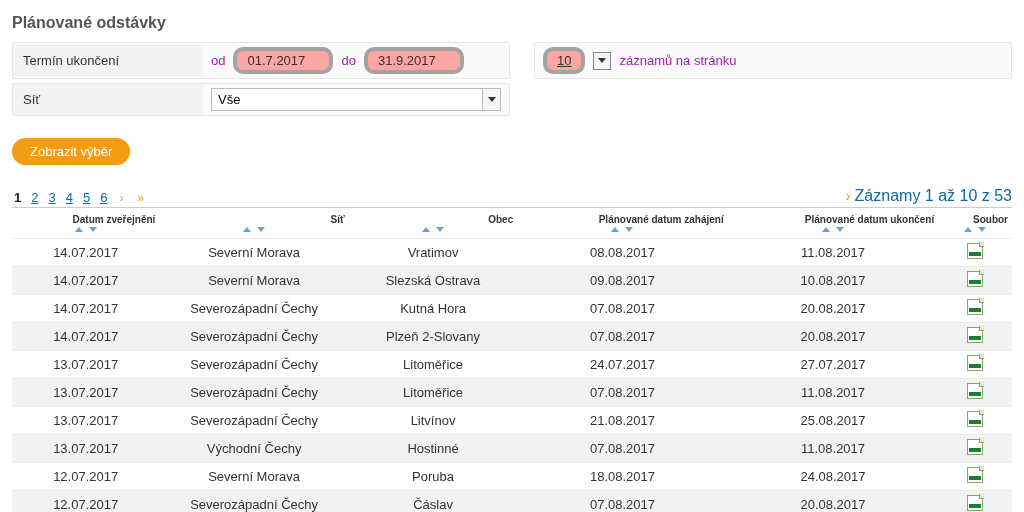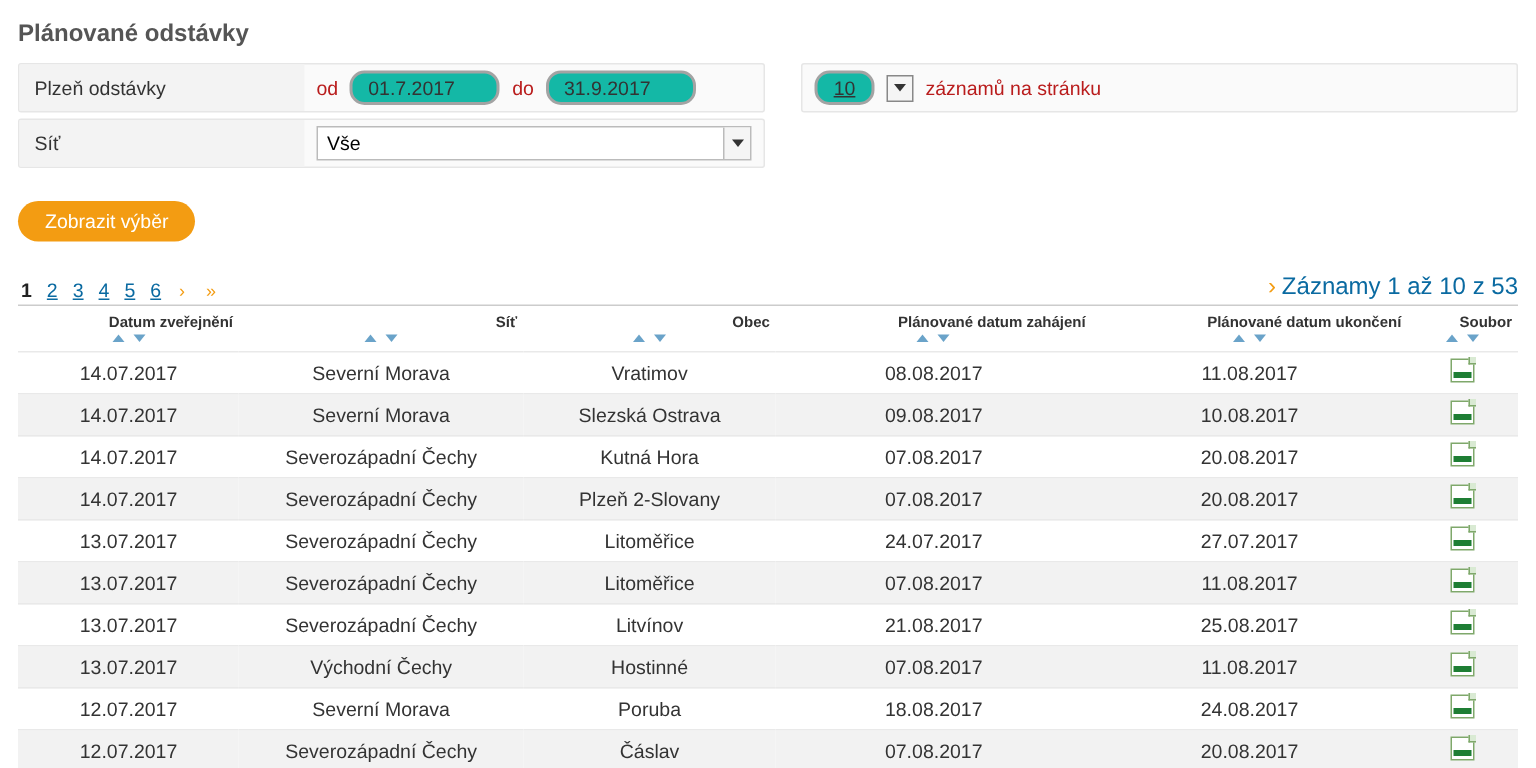--- a/index.html
+++ b/index.html
@@ -38,29 +38,29 @@
   }
   .filter-body {
     display: flex;
     align-items: center;
     gap: 8px;
     padding: 4px 8px;
     flex: 1;
   }
   .date-pill, .num-pill {
     display: inline-block;
-    border: 2px solid #a3a3a3;
+    border: 4px solid #a3a3a3;
     border-radius: 10px;
-    background: #14b8a6;
+    background: #fca5a5;
     padding: 2px 10px;
     min-width: 100px;
     text-align: left;
   }
   .num-pill { min-width: 40px; text-align: center; text-decoration: underline; }
-  .sub { color: #b91c1c; }
+  .sub { color: #a21caf; }
   .select-wrap {
     flex: 1;
     position: relative;
   }
   select.filter-select {
     width: 100%;
     padding: 3px 6px;
     border: 1px solid #bbb;
     background: #fff;
     font-family: inherit;
@@ -199,21 +199,21 @@
 </style>
 </head>
 <body>
 
 
 
 <h2 class="page-title">Plánované odstávky</h2>
 
 <div class="filter-row">
   <div class="filter-group wide">
-    <div class="filter-label">Plzeň odstávky</div>
+    <div class="filter-label">Termín ukončení</div>
     <div class="filter-body">
       <span class="sub">od</span>
       <span class="date-pill">01.7.2017</span>
       <span class="sub">do</span>
       <span class="date-pill">31.9.2017</span>
     </div>
   </div>
   <div class="filter-group right">
     <div class="filter-body">
       <span class="num-pill">10</span>

